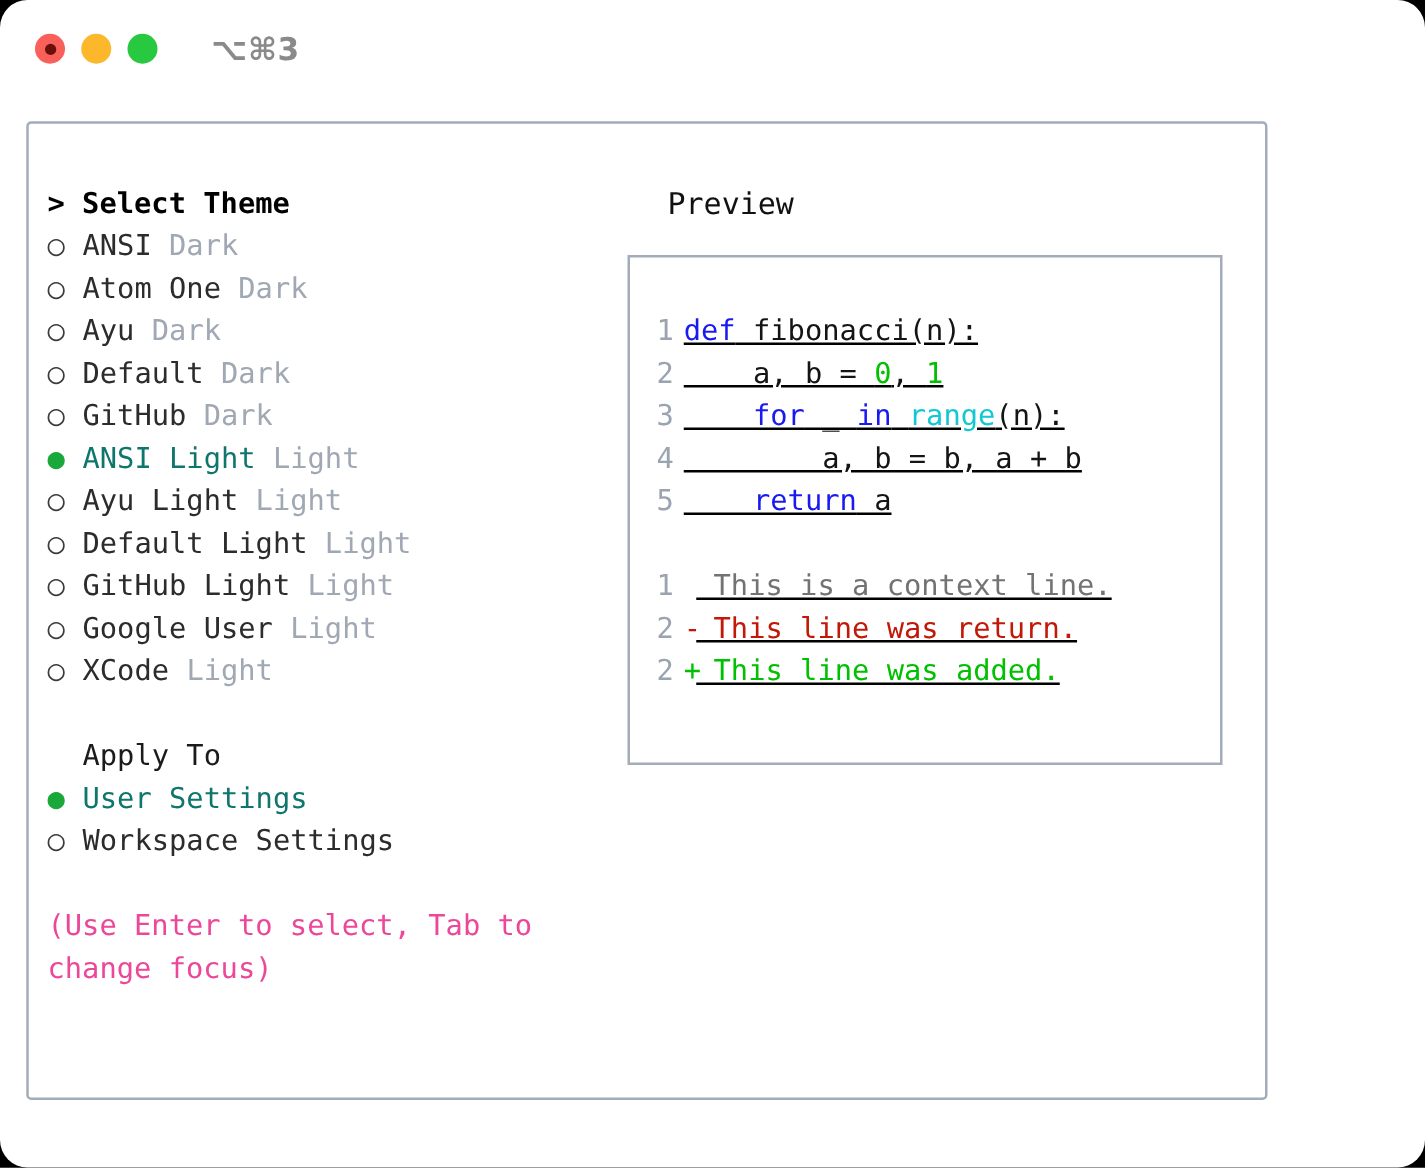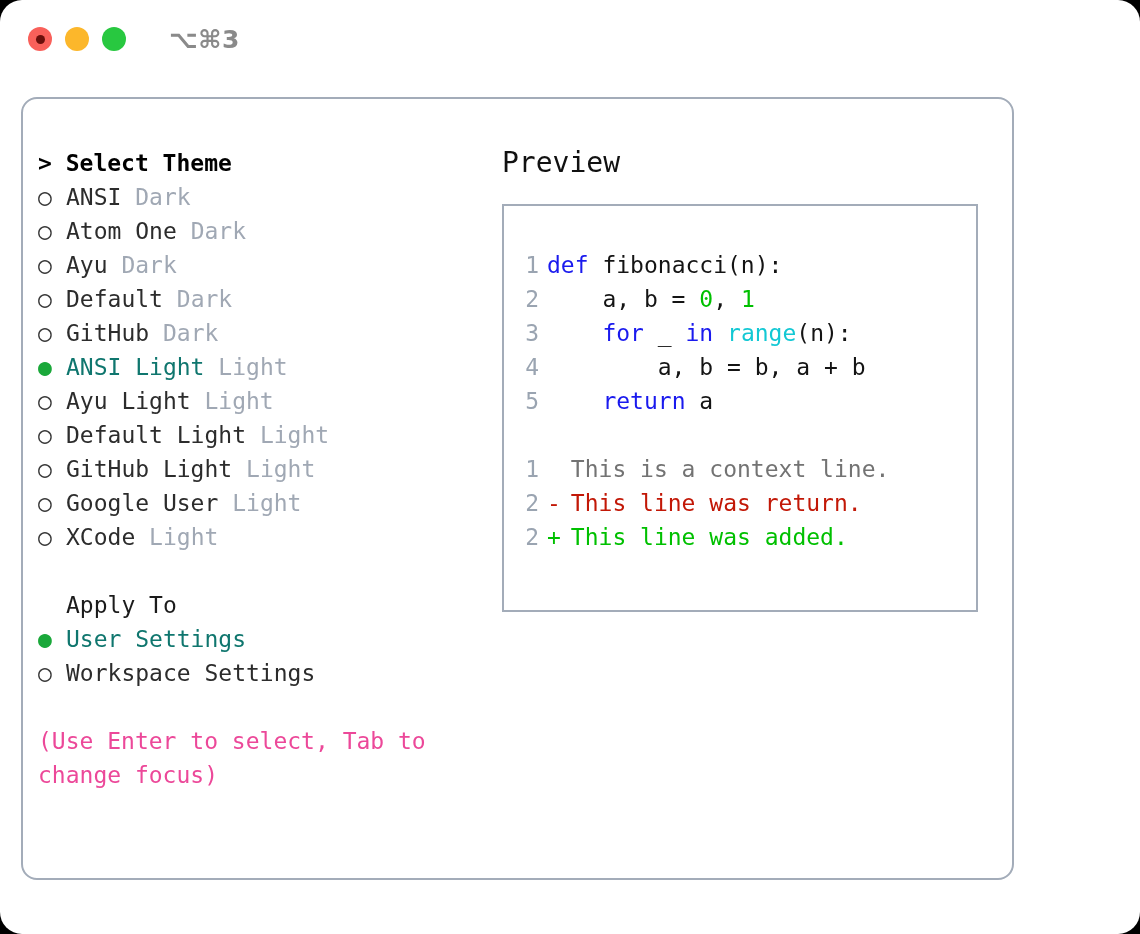--- a/index.html
+++ b/index.html
@@ -71,21 +71,21 @@
   }
 
   
   .panel {
     position: absolute;
     left: 21px;
     top: 97px;
     width: 993px;
     height: 783px;
     border: 2px solid #a3acb9;
-    border-radius: 16px;
+    border-radius: 4px;
     background: #ffffff;
   }
 
   .panel-inner {
     position: absolute;
     left: 0; top: 0;
     width: 100%;
     height: 100%;
   }
 
@@ -142,38 +142,40 @@
   }
 
   
   .right-col {
     position: absolute;
     left: 479px;
     top: 47px;
     width: 500px;
   }
   .preview-head {
-    font-size: 28px;
+    font-size: 24px;
     line-height: 34px;
     color: #111111;
     white-space: pre;
+    margin-left: 32px;
   }
   .preview-box {
     margin-top: 24px;
     width: 476px;
     height: 408px;
     border: 2px solid #a3acb9;
     background: #ffffff;
     position: relative;
   }
   .code-area {
     position: absolute;
     left: 11px;
     top: 42px;
     right: 20px;
+    text-decoration: underline;
   }
   .code-line {
     font-size: 23px;
     line-height: 34px;
     height: 34px;
     white-space: pre;
     color: #141414;
   }
   .lno {
     display: inline-block;

